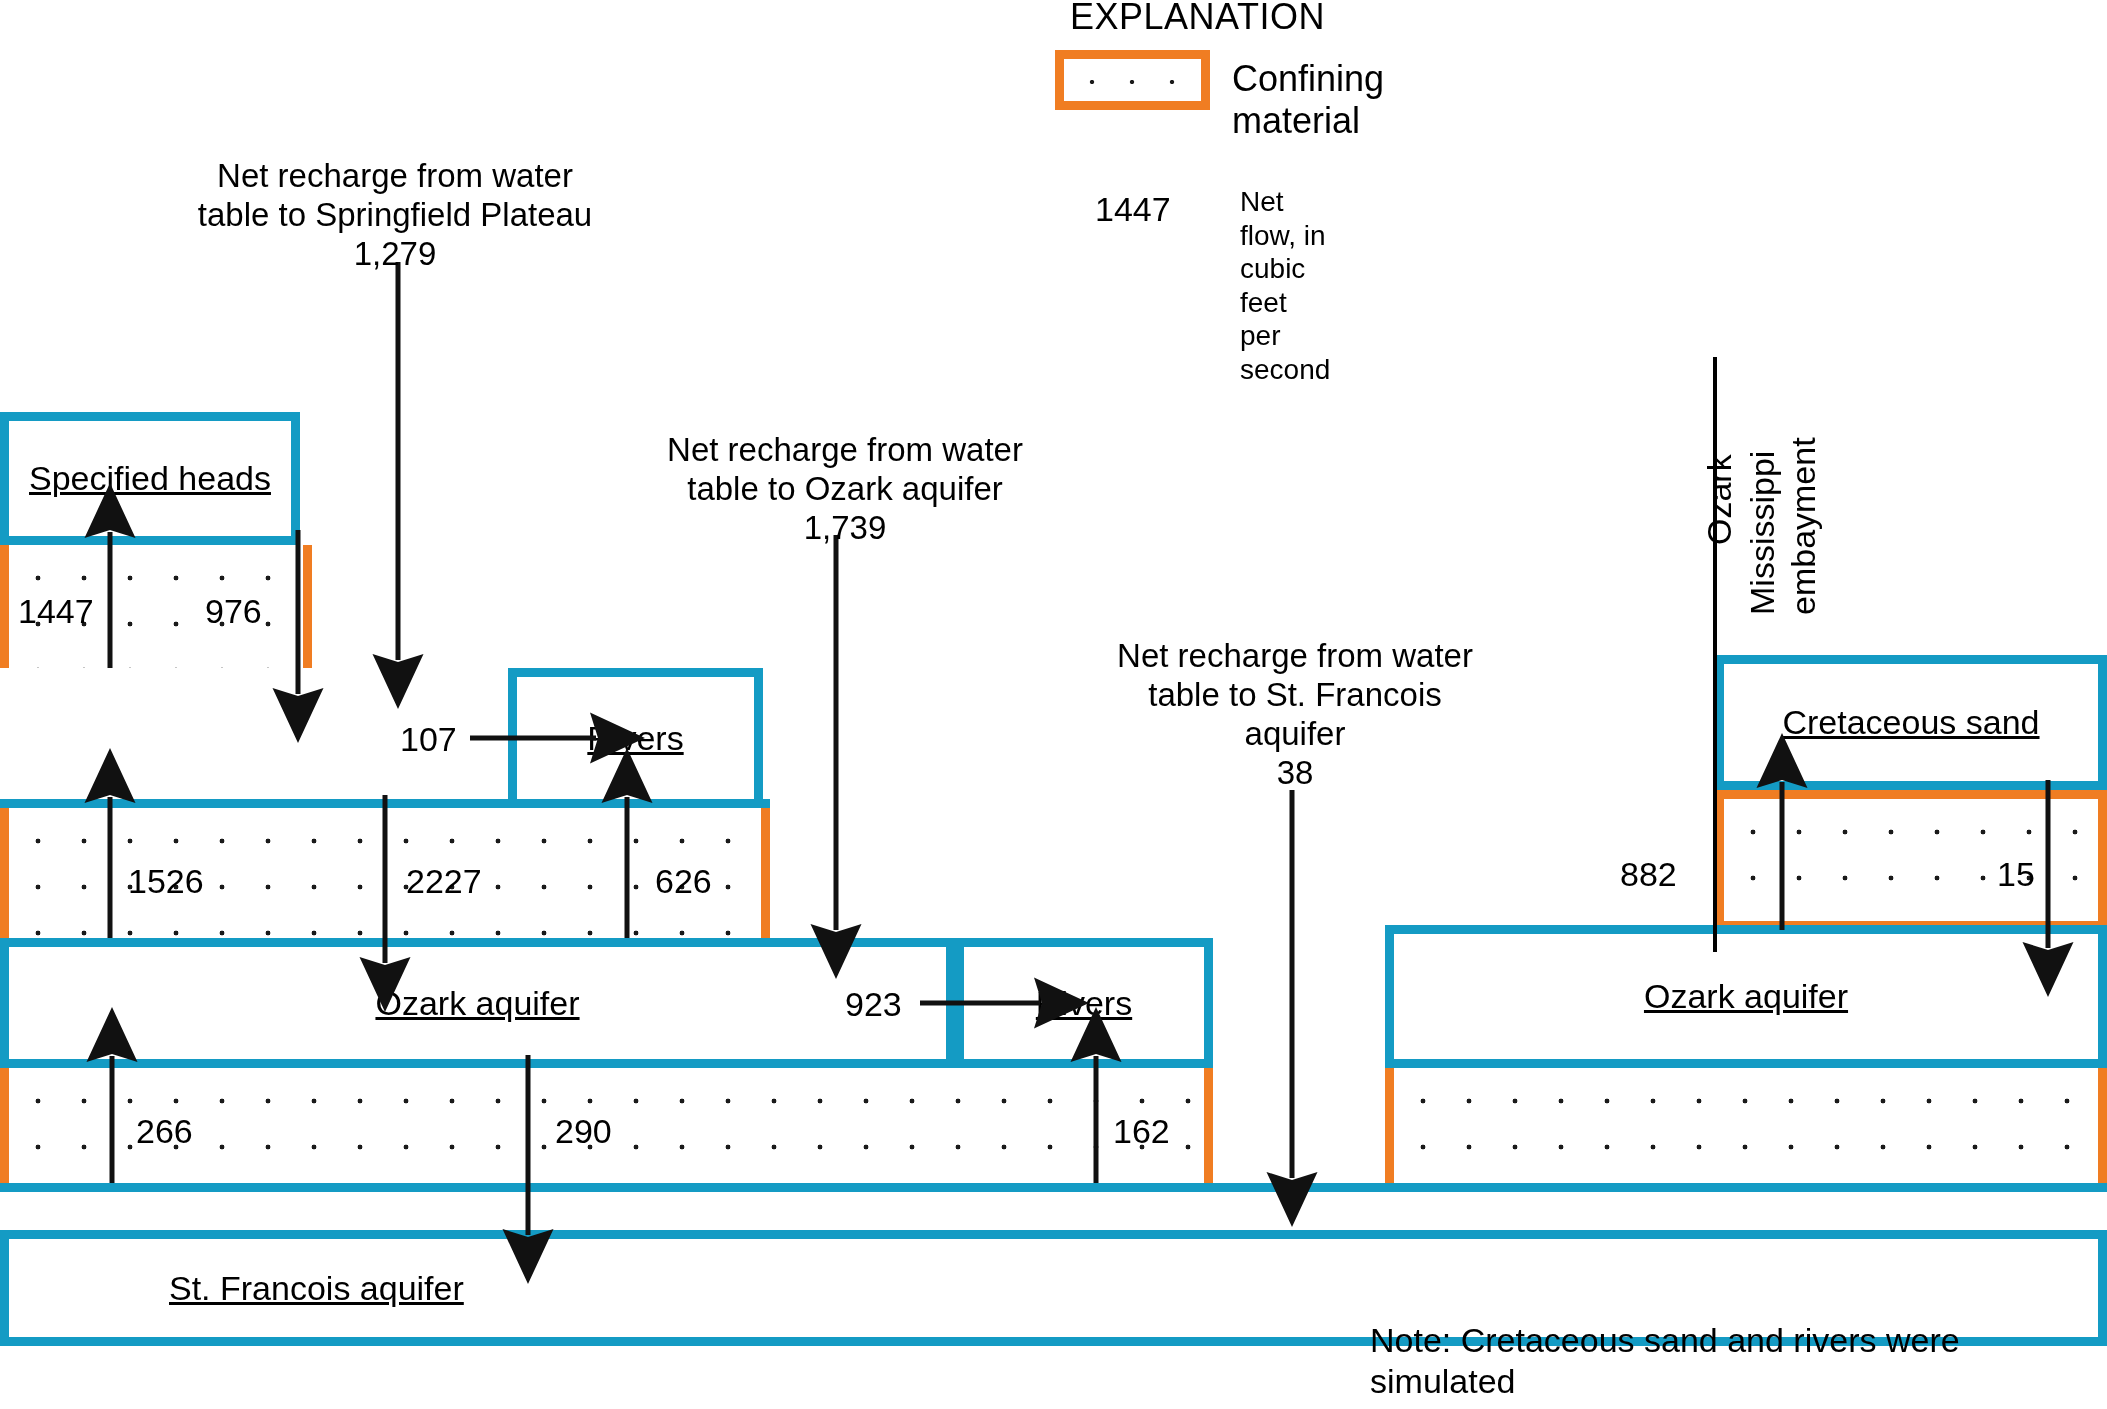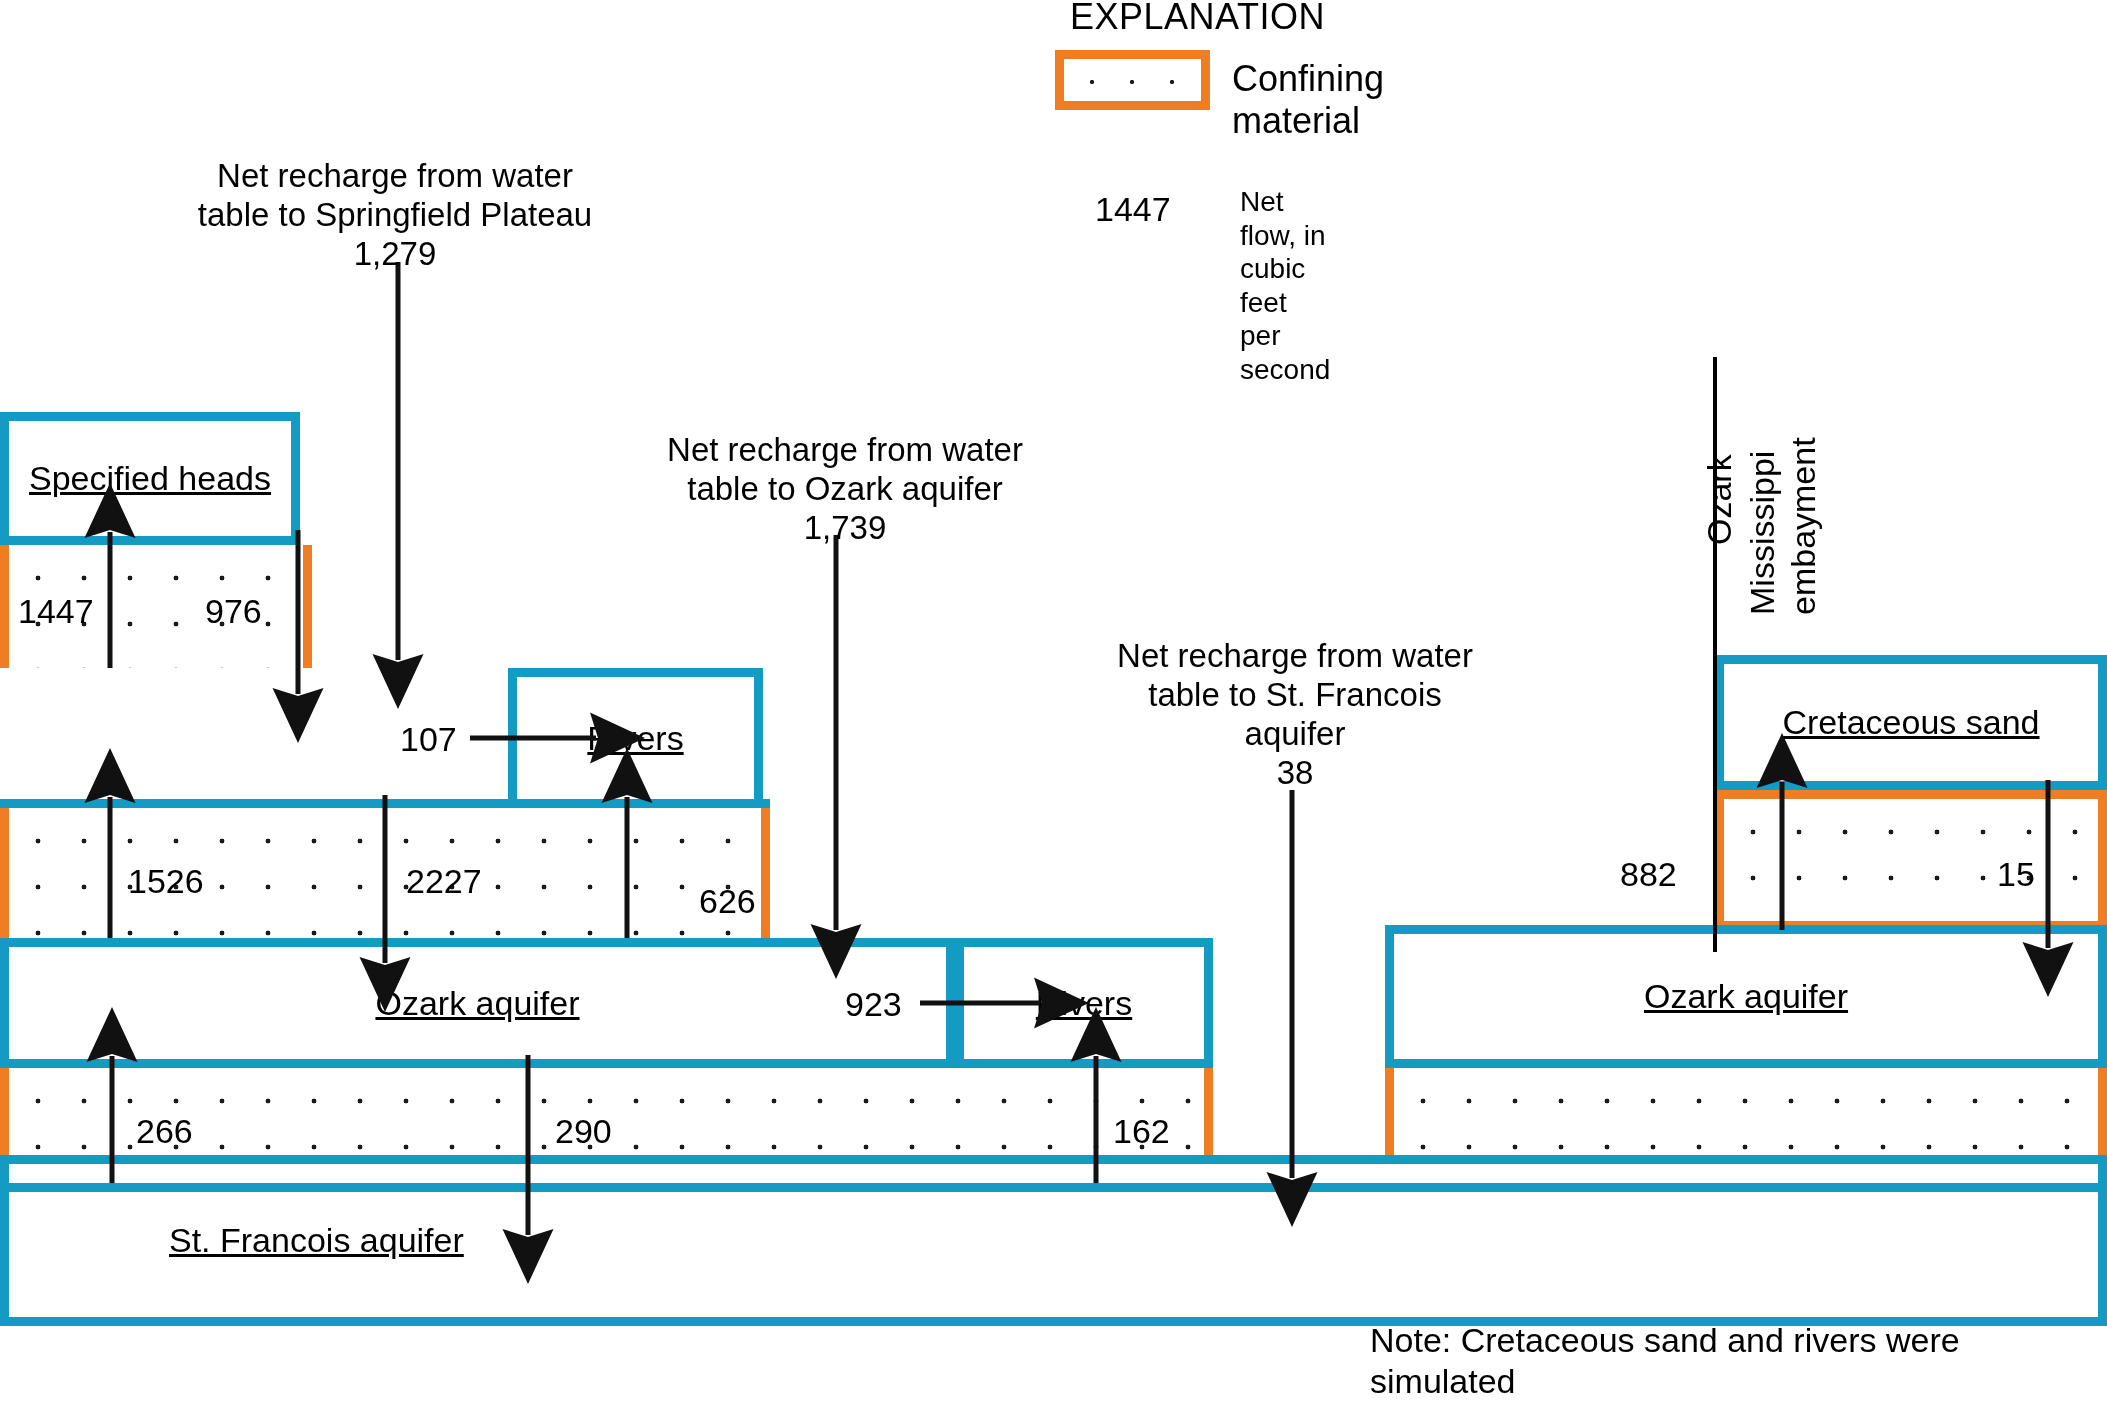--- a/index.html
+++ b/index.html
@@ -148,37 +148,37 @@
 
   <div class="num" style="left:400px;top:720px;">107</div>
 
   <div class="aq" style="left:508px;top:668px;width:255px;height:140px;">
     <span>Rivers</span>
   </div>
 
   <div class="conf lr" style="left:0px;top:808px;width:770px;height:130px;"></div>
   <div class="num" style="left:128px;top:862px;">1526</div>
   <div class="num" style="left:406px;top:862px;">2227</div>
-  <div class="num" style="left:655px;top:882px;margin-left:44px;">626</div>
+  <div class="num" style="left:655px;top:862px;">626</div>
 
   <div class="aq" style="left:0px;top:938px;width:955px;height:130px;">
     <span>Ozark aquifer</span>
   </div>
   <div class="num" style="left:845px;top:985px;">923</div>
 
   <div class="aq" style="left:955px;top:938px;width:258px;height:130px;">
     <span>Rivers</span>
   </div>
 
   <div class="conf lr" style="left:0px;top:1068px;width:1213px;height:115px;"></div>
   <div class="num" style="left:136px;top:1112px;">266</div>
   <div class="num" style="left:555px;top:1112px;">290</div>
   <div class="num" style="left:1113px;top:1112px;">162</div>
 
-  <div class="aq" style="left:0px;top:1155px;width:2107px;height:171px;justify-content:flex-start;align-items:center;">
+  <div class="aq" style="left:0px;top:1230px;width:2107px;height:116px;justify-content:flex-start;align-items:center;">
     <span style="margin-left:160px;">St. Francois aquifer</span>
   </div>
 
   <div class="aq" style="left:1715px;top:655px;width:392px;height:135px;">
     <span>Cretaceous
 sand</span>
   </div>
 
   <div class="conf all" style="left:1715px;top:790px;width:392px;height:140px;"></div>
   <div class="num" style="left:1620px;top:855px;">882</div>

